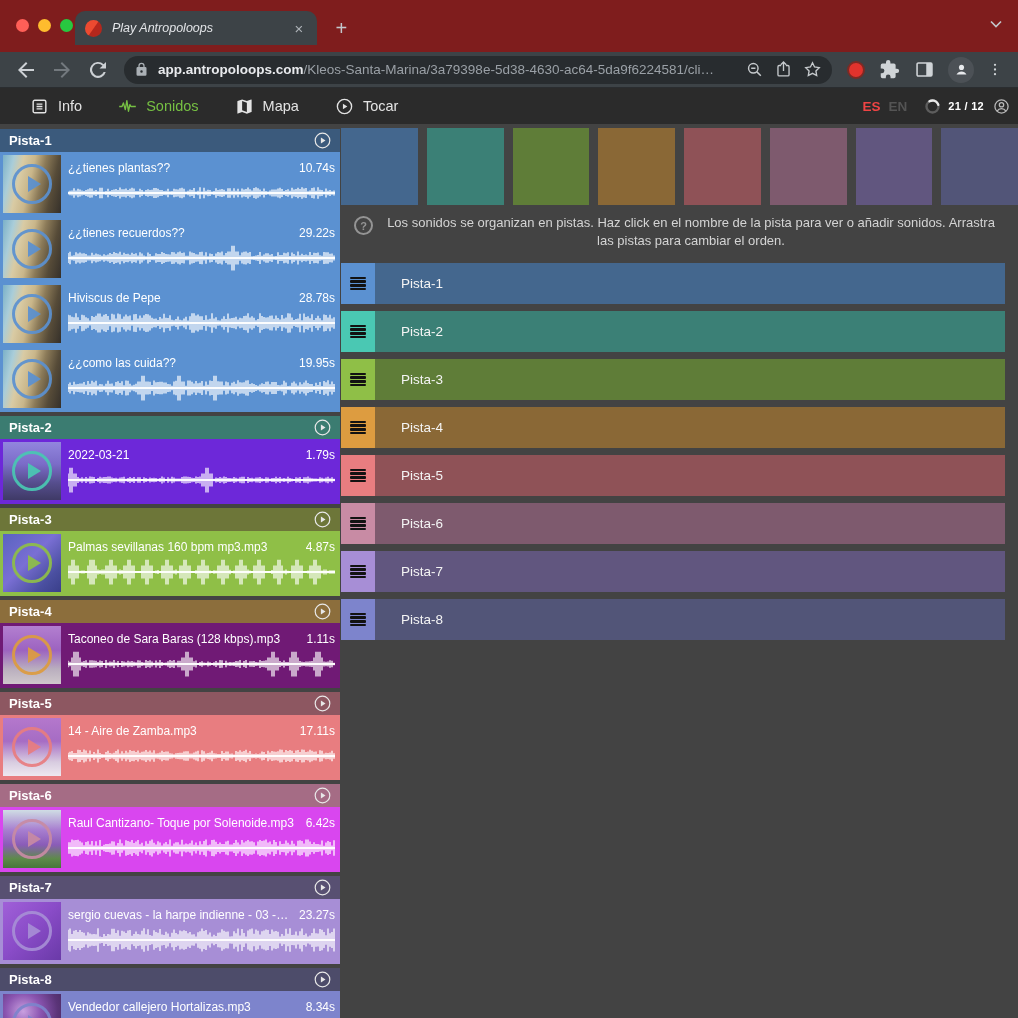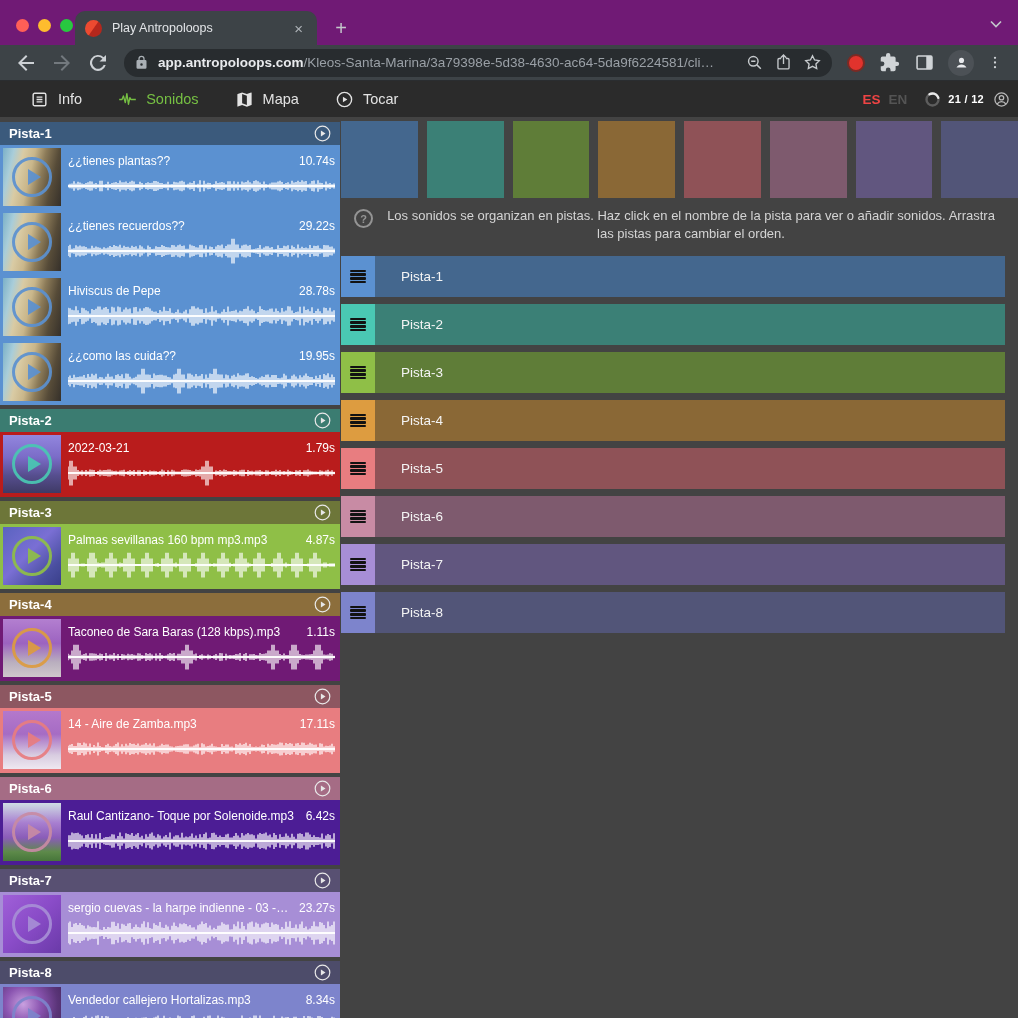--- a/index.html
+++ b/index.html
@@ -1,20 +1,20 @@
 <!DOCTYPE html>
 <html><head>
 <meta charset="utf-8">
 <style>
   html,body{margin:0;padding:0;width:1018px;height:1018px;overflow:hidden;
     font-family:"Liberation Sans",sans-serif;background:#434343;}
   .window{width:1018px;height:1018px;display:flex;flex-direction:column;}
 
   
-  .tabstrip{height:45px;background:#701a75;position:relative;flex:none;}
+  .tabstrip{height:52px;background:#7f1d1d;position:relative;flex:none;font-style:italic;}
   .traffic{position:absolute;top:19px;left:16px;display:flex;gap:9px;}
   .tl{width:13px;height:13px;border-radius:50%;}
   .tab{position:absolute;left:75px;top:11px;width:242px;height:34px;background:#3d4347;
     border-radius:10px 10px 0 0;display:flex;align-items:center;padding:0 10px;box-sizing:border-box;}
   .favicon{width:17px;height:17px;border-radius:50%;flex:none;
     background:linear-gradient(125deg,#ec4a30 48%,#b5271c 52%);}
   .tabtitle{color:#e2e4e7;font-size:12.5px;margin-left:10px;flex:1;white-space:nowrap;overflow:hidden;}
   .tabclose{color:#aeb3b8;font-size:15px;line-height:1;padding:2px 4px;cursor:default;}
   .newtab{position:absolute;left:327px;top:14px;color:#c3c7cb;font-size:20px;font-weight:300;
     width:28px;height:28px;display:flex;align-items:center;justify-content:center;}
@@ -350,21 +350,21 @@
         <div class="track-section">
           <div class="track-header" style="background: rgb(59, 124, 113);">
             <span class="tname">Pista-2</span>
             <span class="hplay">
               <svg viewBox="0 0 17 17" fill="none" stroke="#e8e8e8" stroke-width="1.2">
                 <circle cx="8.5" cy="8.5" r="7.3"></circle>
                 <path d="M6.9 5.6v5.8l4.6-2.9z" fill="#e8e8e8" stroke="none"></path>
               </svg>
             </span>
           </div>
-          <div class="track-clips" style="background: #b91c1c;">
+          <div class="track-clips" style="background: #6d28d9;">
             <div class="clip">
               <div class="thumb thumb-t2">
                 <div class="thumbring" style="border-color: rgb(74, 200, 179);">
                   <div class="thumbtri" style="border-left-color: rgb(74, 200, 179);"></div>
                 </div>
               </div>
               <div class="clipbody">
                 <div class="cliphead">
                   <span class="clipname">2022-03-21</span>
                   <span class="clipdur">1.79s</span>
@@ -470,21 +470,21 @@
         <div class="track-section">
           <div class="track-header" style="background: rgb(165, 108, 133);">
             <span class="tname">Pista-6</span>
             <span class="hplay">
               <svg viewBox="0 0 17 17" fill="none" stroke="#e8e8e8" stroke-width="1.2">
                 <circle cx="8.5" cy="8.5" r="7.3"></circle>
                 <path d="M6.9 5.6v5.8l4.6-2.9z" fill="#e8e8e8" stroke="none"></path>
               </svg>
             </span>
           </div>
-          <div class="track-clips" style="background: #4c1d95;">
+          <div class="track-clips" style="background: #d946ef;">
             <div class="clip">
               <div class="thumb thumb-t6">
                 <div class="thumbring" style="border-color: rgb(200, 139, 164);">
                   <div class="thumbtri" style="border-left-color: rgb(200, 139, 164);"></div>
                 </div>
               </div>
               <div class="clipbody">
                 <div class="cliphead">
                   <span class="clipname">Raul Cantizano- Toque por Solenoide.mp3</span>
                   <span class="clipdur">6.42s</span>

